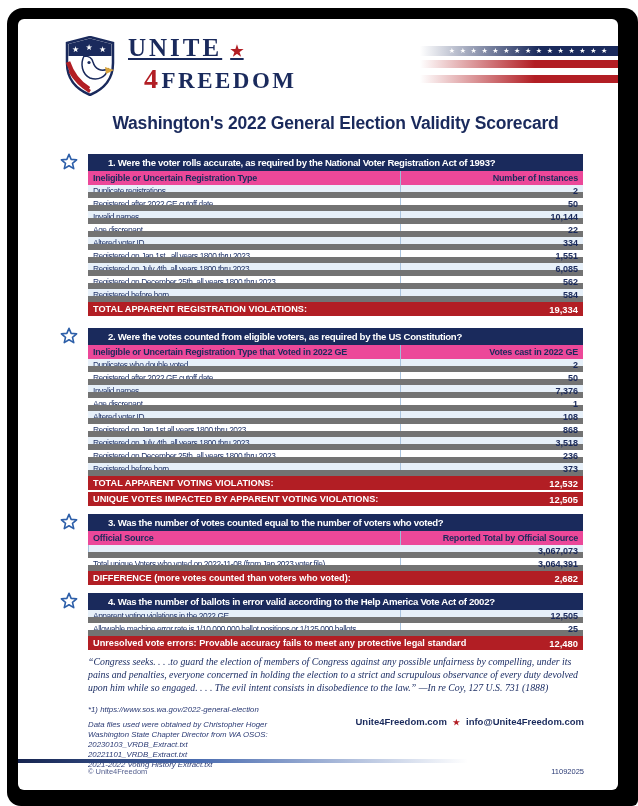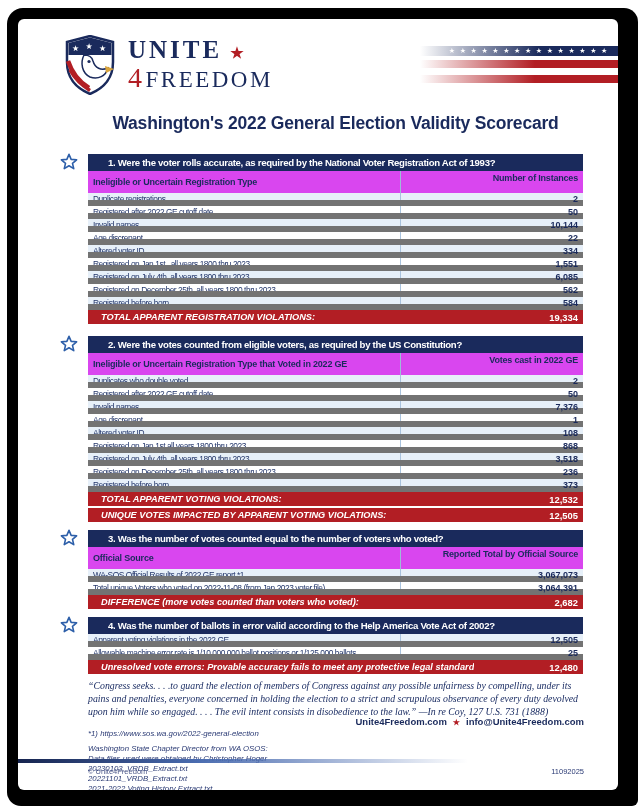--- a/index.html
+++ b/index.html
@@ -5,50 +5,50 @@
   * { margin:0; padding:0; box-sizing:border-box; }
   html,body { background:#ffffff; }
   body { font-family:"Liberation Sans", sans-serif; }
   .canvas { position:relative; width:638px; height:806px; background:#ffffff; overflow:hidden; }
   .frame { position:absolute; left:7px; top:8px; right:0; bottom:0; background:#000000; border-radius:16px 14px 6px 14px; }
   .page { position:absolute; left:11px; top:11px; right:20px; bottom:16px; background:#ffffff; border-radius:6px; overflow:hidden; }
 
   
   .logo { position:absolute; left:44px; top:16px; display:flex; align-items:center; gap:10px; }
   .wordmark { font-family:"Liberation Serif", serif; color:#1a2a5c; }
-  .wm1 { font-size:25px; font-weight:bold; letter-spacing:3px; line-height:26px; }
+  .wm1 { font-size:25px; font-weight:bold; letter-spacing:3px; line-height:26px;text-decoration:underline; }
   .wm-star { color:#b21e24; font-size:15px; margin-left:8px; letter-spacing:0; }
-  .wm2 { font-size:23px; font-weight:normal; letter-spacing:2.5px; margin-top:-2px; line-height:28px; }
+  .wm2 { font-size:23px; font-weight:bold; letter-spacing:2.5px; margin-left:16px; margin-top:-2px; line-height:33px; }
   .wm-digit { color:#b21e24; font-size:28px; margin-right:1px; }
 
   
   .flag { position:absolute; top:27px; right:0; width:198px; }
   .flag-stars { height:10px; line-height:10px; background:linear-gradient(to right, rgba(26,42,92,0), #1a2a5c 60%); color:#ffffff; font-size:7px; letter-spacing:4.6px; text-align:right; padding-right:6px; overflow:hidden; white-space:nowrap; }
   .flag-red { height:8px; background:linear-gradient(to right, rgba(178,30,36,0), #b21e24 58%); }
   .r1 { margin-top:4px; } .r2 { margin-top:7px; }
 
   
   .content { position:absolute; left:70px; top:94px; width:495px; }
   .title { font-size:17.5px; font-weight:bold; color:#1a2a5c; text-align:center; letter-spacing:-0.2px; margin-bottom:6px; }
 
   .sec { position:relative; }
   .m1 { margin-top:20px; } .m2 { margin-top:12px; } .m3 { margin-top:8px; } .m4 { margin-top:8px; }
   .sec-star { position:absolute; left:-28px; top:-1px; }
 
   .t-bar { height:17px; line-height:17px; background:#1a2a5c; color:#ffffff; font-weight:bold; font-size:9.6px; letter-spacing:-0.3px; padding-left:20px; white-space:nowrap; overflow:hidden; }
-  .t-cols { display:flex; height:22px; background:#d946ef; font-weight:bold; color:#1a2a5c; font-size:9px; letter-spacing:-0.2px; align-items:center; }
+  .t-cols { display:flex; height:14px; background:#ec4899; font-weight:bold; color:#1a2a5c; font-size:9px; letter-spacing:-0.2px; align-items:center; }
   .t-cols .c-l { flex:0 0 63%; padding-left:5px; white-space:nowrap; overflow:hidden; }
   .t-cols .c-r { flex:1; text-align:right; padding-right:5px; border-left:1px solid #9fbbd8; height:100%; line-height:14px; white-space:nowrap; }
   .t-row { display:flex; height:13px; align-items:stretch; font-size:8.4px; letter-spacing:-0.45px; border-bottom:6px solid #737373; background:#ffffff; }
   .rows .t-row:nth-child(odd) { background:#e7f0f9; }
   .t-row .lbl { flex:0 0 63%; padding-left:5px; color:#24376b; line-height:12px; white-space:nowrap; overflow:hidden; }
   .t-row .val { flex:1; text-align:right; padding-right:5px; font-weight:bold; color:#1a2a5c; border-left:1px solid #a9c3de; line-height:12px; letter-spacing:0; font-size:9px; }
   .t-total { display:flex; height:14px; background:#b21e24; color:#ffffff; font-weight:bold; font-size:9.2px; align-items:center; }
   .t-total + .t-total { margin-top:2px; }
-  .t-total .tl { padding-left:13px; white-space:nowrap; overflow:hidden;font-style:italic; }
+  .t-total .tl { padding-left:5px; white-space:nowrap; overflow:hidden; }
   .t-total .tv { margin-left:auto; padding-right:5px; font-size:9.4px; }
 
   .quote { margin-top:6px; font-family:"Liberation Serif", serif; font-style:italic; font-size:9.8px; line-height:1.32; color:#1b2d63; }
   .footnote { margin-top:10px; font-style:italic; font-size:7.8px; color:#2a3a74; }
   .files { margin-top:6px; font-style:italic; font-size:7.8px; line-height:1.3; color:#2a3a74; }
 
   
   .footer-links { position:absolute; top:697px; right:34px; font-size:9.5px; font-weight:bold; color:#1a2a5c; white-space:nowrap; }
   .f-star { color:#b21e24; font-size:8px; margin:0 6px; }
   .footer-bar { position:absolute; top:740px; left:0; right:0; height:4px; background:linear-gradient(to right, #16244f, #4a6cb0 30%, rgba(255,255,255,0) 75%); }
@@ -206,21 +206,20 @@
           <svg class="sec-star" width="18" height="17" viewBox="0 0 20 19">
             <path d="M10 1.5 L12.4 7.1 L18.5 7.6 L13.9 11.6 L15.3 17.5 L10 14.3 L4.7 17.5 L6.1 11.6 L1.5 7.6 L7.6 7.1 Z" fill="none" stroke="#2d5fa9" stroke-width="1.8" stroke-linejoin="round"></path>
           </svg>
           <div class="t-bar">3. Was the number of votes counted equal to the number of voters who voted?</div>
           <div class="t-cols">
             <div class="c-l">Official Source</div>
             <div class="c-r">Reported Total by Official Source</div>
           </div>
           <div class="rows">
             <div class="t-row">
-                <div class="lbl">WA-SOS Official Results of 2022 GE report *1</div>
                 <div class="val">3,067,073</div>
               </div>
             <div class="t-row">
                 <div class="lbl">Total unique Voters who voted on 2022-11-08 (from Jan 2023 voter file)</div>
                 <div class="val">3,064,391</div>
               </div>
           </div>
           <div class="t-total">
               <div class="tl">DIFFERENCE (more votes counted than voters who voted):</div>
               <div class="tv">2,682</div>
@@ -246,22 +245,22 @@
               <div class="tl">Unresolved vote errors: Provable accuracy fails to meet any protective legal standard</div>
               <div class="tv">12,480</div>
             </div>
         </section>
 
         <p class="quote"><span>“Congress seeks. . . .to guard the election of members of Congress against any possible unfairness by compelling, under its pains and penalties, everyone concerned in holding the election to a strict and scrupulous observance of every duty devolved upon him while so engaged. . . . The evil intent consists in disobedience to the law.”</span> <span class="cite">—In re Coy, 127 U.S. 731 (1888)</span></p>
 
         <p class="footnote">*1) https://www.sos.wa.gov/2022-general-election</p>
 
         <div class="files">
+          <div>Data files used were obtained by Christopher Hoger</div>
           <div>Washington State Chapter Director from WA OSOS:</div>
-          <div>Data files used were obtained by Christopher Hoger</div>
           <div>20230103_VRDB_Extract.txt</div>
           <div>20221101_VRDB_Extract.txt</div>
           <div>2021-2022 Voting History Extract.txt</div>
         </div>
       </div>
 
       <div class="footer-links">
         <span>Unite4Freedom.com</span><span class="f-star">★</span><span>info@Unite4Freedom.com</span>
       </div>
       <div class="footer-bar"></div>

